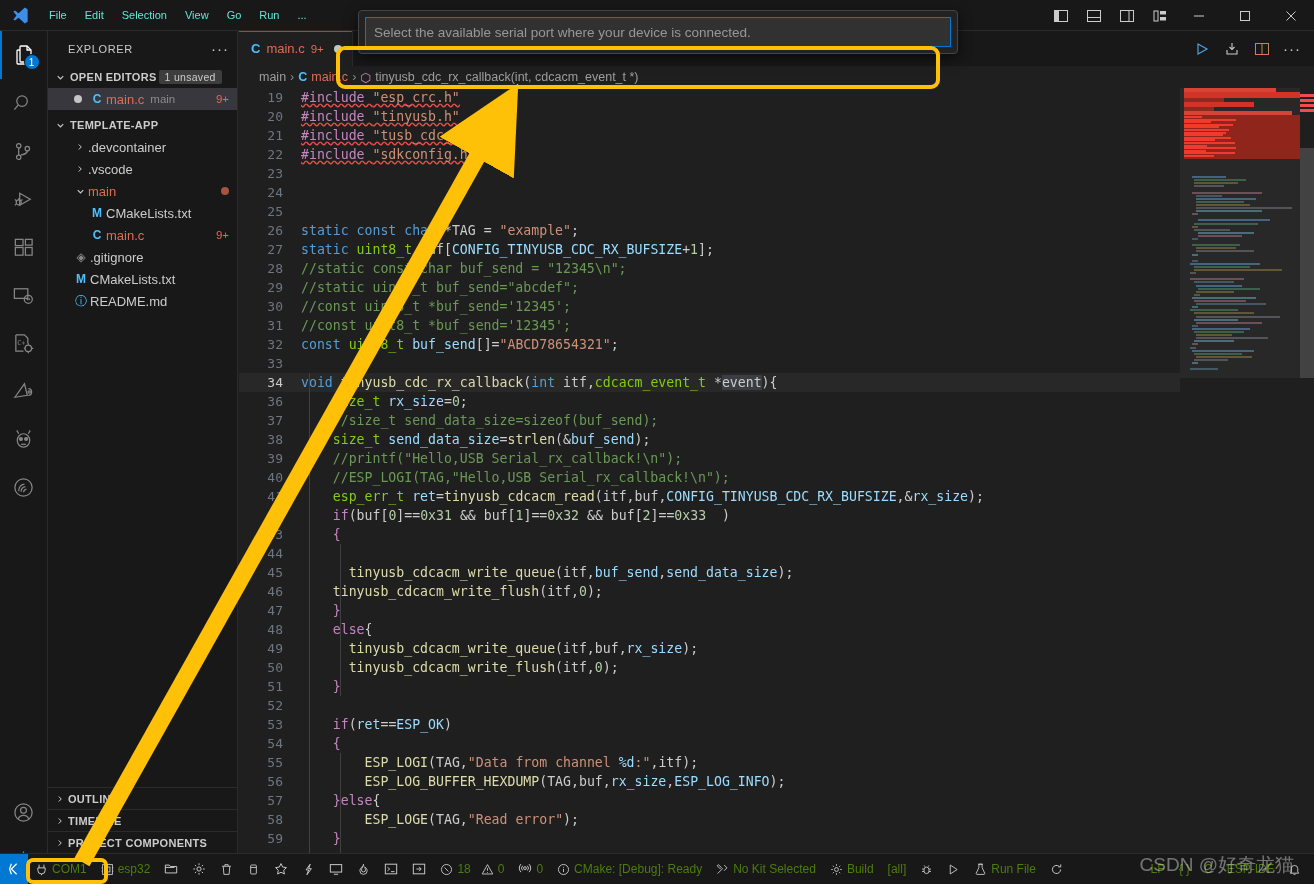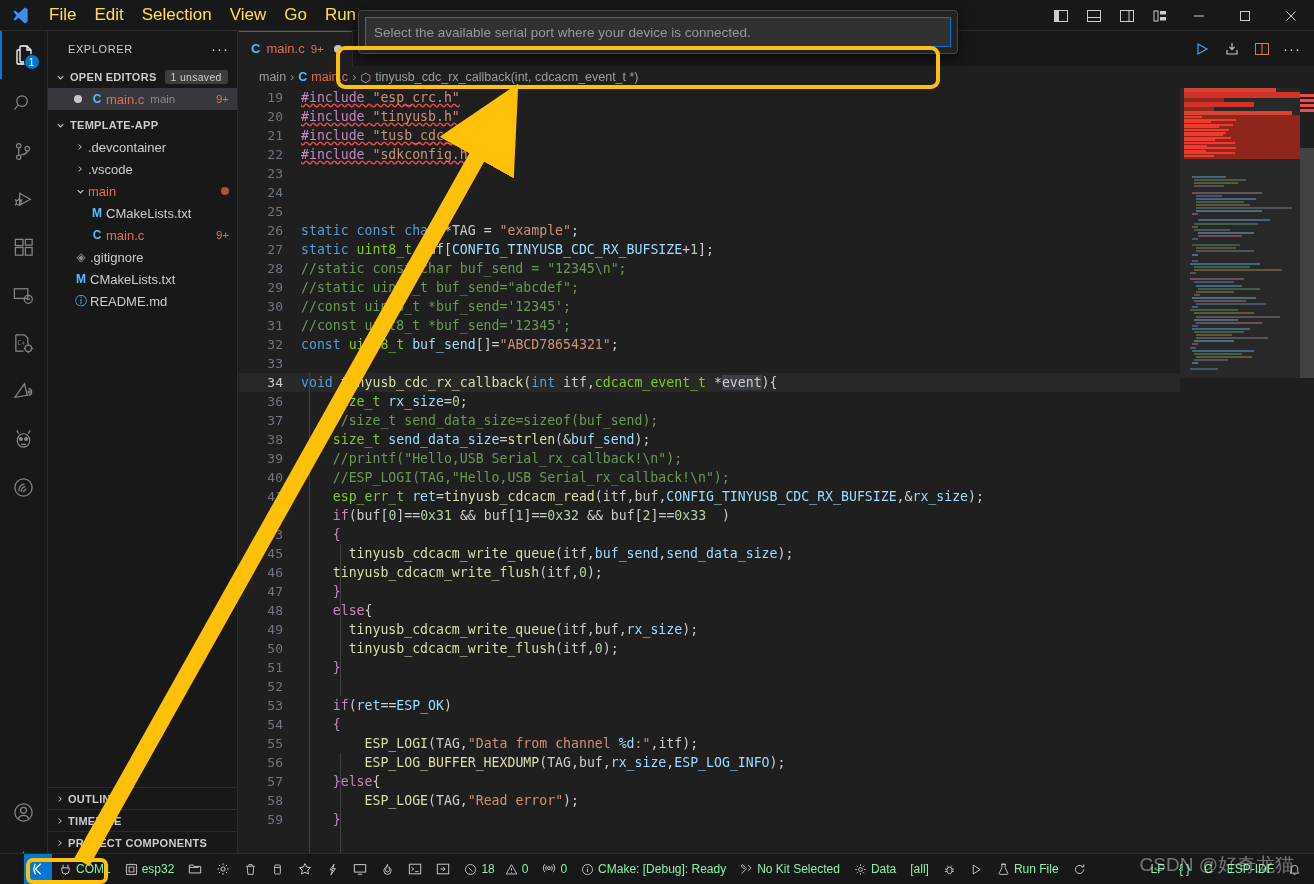--- a/index.html
+++ b/index.html
@@ -12,21 +12,21 @@
 
   
   #titlebar {
     position: absolute; left:0; top:0; width:1314px; height:31px;
     background:#181818; display:flex; align-items:center;
     border-bottom:1px solid #2b2b2b;
   }
   #vscode-logo { width:40px; display:flex; align-items:center; justify-content:center; }
   .menubar { display:flex; align-items:center; height:31px; }
   .menu-item {
-    padding:3px 9px; font-size:17px; color:#fde047; cursor:default;
+    padding:3px 9px; font-size:11px; color:#5eead4; cursor:default;
     line-height:18px;
   }
   #titlebar-right { position:absolute; right:0; top:0; height:31px; display:flex; align-items:center; }
   .layout-btn { width:33px; height:31px; display:flex; align-items:center; justify-content:center; cursor:default;}
   .win-btn { width:46px; height:31px; display:flex; align-items:center; justify-content:center; cursor:default;}
 
   
   #activitybar {
     position:absolute; left:0; top:31px; width:48px; height:853px;
     background:#181818; border-right:1px solid #2b2b2b;
@@ -60,21 +60,21 @@
   }
   #sb-title { font-size:11px; letter-spacing:.6px; color:#cccccc; font-weight:400; }
   .sb-section-head {
     height:22px; display:flex; align-items:center; gap:2px;
     font-size:11px; font-weight:bold; letter-spacing:.3px; color:#cccccc;
     padding-left:4px; cursor:default;
   }
   .chev { width:16px; display:inline-flex; align-items:center; justify-content:center; color:#cccccc; }
   .badge-unsaved {
     background:#3d3d3d; color:#ccc; font-size:10.5px; font-weight:normal;
-    padding:1px 6px; border-radius:2px; margin-left:6px;
+    padding:1px 6px; border-radius:2px; 
   }
   .tree-row {
     height:22px; display:flex; align-items:center; font-size:13px; cursor:default;
     padding-right:8px; white-space:nowrap;
   }
   .tree-row.selected { background:#37373d; }
   .ficon { width:18px; display:inline-flex; align-items:center; justify-content:center; font-size:12px; }
   .fname { color:#cccccc; }
   .fname.c { color:#e06c52; }
   .fsub { color:#8b8b8b; font-size:11.5px; margin-left:6px; }
@@ -179,21 +179,21 @@
   
   .hbox { position:absolute; border:4px solid #FFC107; border-radius:9px; z-index:60; pointer-events:none; }
   #hbox-qp { left:336px; top:46px; width:604px; height:43px; }
   #hbox-com { left:26px; top:858px; width:82px; height:26px; border-radius:7px; }
   #arrow-svg { position:absolute; left:0; top:0; width:1314px; height:884px; z-index:55; pointer-events:none; }
 
   
   #statusbar {
     position:absolute; left:0; bottom:0; width:1314px; height:31px;
     background:#181818; display:flex; align-items:center;
-    font-size:12px; color:#86efac; border-top:1px solid #2b2b2b; z-index:50;padding-left:24px;
+    font-size:12px; color:#4d7c0f; border-top:1px solid #2b2b2b; z-index:50;
   }
   #sb-remote {
     width:28px; height:31px; background:#0078d4; color:#fff;
     display:flex; align-items:center; justify-content:center; cursor:default;
   }
   .st-item {
     display:flex; align-items:center; gap:4px; padding:0 7px; height:31px; cursor:default;
     white-space:nowrap;
   }
   #statusbar-right { margin-left:auto; display:flex; align-items:center; padding-right:6px; }
@@ -531,20 +531,21 @@
           <div class="cl"><span class="ln">33</span><span class="ctext"></span></div>
           <div class="cl hl"><span class="ln cur">34</span><span class="ctext"><span class="k">void </span><span class="fn">tinyusb_cdc_rx_callback</span><span class="pl">(</span><span class="k">int </span><span class="pl">itf</span><span class="pl">,</span><span class="ty">cdcacm_event_t </span><span class="pl">*</span><span class="sel">event</span><span class="pl">)</span><span class="pl">{</span></span></div>
           <div class="cl"><span class="ln">36</span><span class="ctext"><span class="pl">    </span><span class="ty">size_t </span><span class="va">rx_size</span><span class="pl">=</span><span class="nu">0</span><span class="pl">;</span></span></div>
           <div class="cl"><span class="ln">37</span><span class="ctext"><span class="pl">    </span><span class="cm">//size_t send_data_size=sizeof(buf_send);</span></span></div>
           <div class="cl"><span class="ln">38</span><span class="ctext"><span class="pl">    </span><span class="ty">size_t </span><span class="va">send_data_size</span><span class="pl">=</span><span class="fn">strlen</span><span class="pl">(</span><span class="pl">&amp;</span><span class="va">buf_send</span><span class="pl">)</span><span class="pl">;</span></span></div>
           <div class="cl"><span class="ln">39</span><span class="ctext"><span class="pl">    </span><span class="cm">//printf("Hello,USB Serial_rx_callback!\n");</span></span></div>
           <div class="cl"><span class="ln">40</span><span class="ctext"><span class="pl">    </span><span class="cm">//ESP_LOGI(TAG,"Hello,USB Serial_rx_callback!\n");</span></span></div>
           <div class="cl"><span class="ln">41</span><span class="ctext"><span class="pl">    </span><span class="ty">esp_err_t </span><span class="va">ret</span><span class="pl">=</span><span class="fn">tinyusb_cdcacm_read</span><span class="pl">(</span><span class="pl">itf</span><span class="pl">,</span><span class="pl">buf</span><span class="pl">,</span><span class="va">CONFIG_TINYUSB_CDC_RX_BUFSIZE</span><span class="pl">,</span><span class="pl">&amp;</span><span class="va">rx_size</span><span class="pl">)</span><span class="pl">;</span></span></div>
           <div class="cl"><span class="ln">42</span><span class="ctext"><span class="pl">    </span><span class="kc">if</span><span class="pl">(</span><span class="pl">buf</span><span class="pl">[</span><span class="nu">0</span><span class="pl">]==</span><span class="nu">0x31</span><span class="pl"> &amp;&amp; </span><span class="pl">buf</span><span class="pl">[</span><span class="nu">1</span><span class="pl">]==</span><span class="nu">0x32</span><span class="pl"> &amp;&amp; </span><span class="pl">buf</span><span class="pl">[</span><span class="nu">2</span><span class="pl">]==</span><span class="nu">0x33</span><span class="pl">  )</span></span></div>
           <div class="cl"><span class="ln">43</span><span class="ctext"><span class="pl">    </span><span class="mc">{</span></span></div>
+          <div class="cl"><span class="ln">44</span><span class="ctext"></span></div>
           <div class="cl"><span class="ln">45</span><span class="ctext"><span class="pl">      </span><span class="fn">tinyusb_cdcacm_write_queue</span><span class="pl">(</span><span class="pl">itf</span><span class="pl">,</span><span class="va">buf_send</span><span class="pl">,</span><span class="va">send_data_size</span><span class="pl">)</span><span class="pl">;</span></span></div>
           <div class="cl"><span class="ln">46</span><span class="ctext"><span class="pl">    </span><span class="fn">tinyusb_cdcacm_write_flush</span><span class="pl">(</span><span class="pl">itf</span><span class="pl">,</span><span class="nu">0</span><span class="pl">)</span><span class="pl">;</span></span></div>
           <div class="cl"><span class="ln">47</span><span class="ctext"><span class="pl">    </span><span class="mc">}</span></span></div>
           <div class="cl"><span class="ln">48</span><span class="ctext"><span class="pl">    </span><span class="kc">else</span><span class="pl">{</span></span></div>
           <div class="cl"><span class="ln">49</span><span class="ctext"><span class="pl">      </span><span class="fn">tinyusb_cdcacm_write_queue</span><span class="pl">(</span><span class="pl">itf</span><span class="pl">,</span><span class="pl">buf</span><span class="pl">,</span><span class="va">rx_size</span><span class="pl">)</span><span class="pl">;</span></span></div>
           <div class="cl"><span class="ln">50</span><span class="ctext"><span class="pl">      </span><span class="fn">tinyusb_cdcacm_write_flush</span><span class="pl">(</span><span class="pl">itf</span><span class="pl">,</span><span class="nu">0</span><span class="pl">)</span><span class="pl">;</span></span></div>
           <div class="cl"><span class="ln">51</span><span class="ctext"><span class="pl">    </span><span class="mc">}</span></span></div>
           <div class="cl"><span class="ln">52</span><span class="ctext"></span></div>
           <div class="cl"><span class="ln">53</span><span class="ctext"><span class="pl">    </span><span class="kc">if</span><span class="pl">(</span><span class="va">ret</span><span class="pl">==</span><span class="va">ESP_OK</span><span class="pl">)</span></span></div>
           <div class="cl"><span class="ln">54</span><span class="ctext"><span class="pl">    </span><span class="mc">{</span></span></div>
@@ -780,21 +781,21 @@
           <path d="M2 13l6.5-6.5M3 2l3.5 3.5L5 7 1.5 3.5z"></path>
           <path d="M10 2.5 13.5 6 10 9.5"></path>
         </svg>
       <span>No Kit Selected</span>
     </div>
     <div class="st-item">
       <svg width="13" height="13" viewBox="0 0 16 16" fill="none" stroke="#ccc" stroke-width="1.1">
           <circle cx="8" cy="8" r="2.4"></circle>
           <path d="M8 1.5v2M8 12.5v2M1.5 8h2M12.5 8h2M3.4 3.4l1.4 1.4M11.2 11.2l1.4 1.4M12.6 3.4l-1.4 1.4M4.8 11.2l-1.4 1.4"></path>
         </svg>
-      <span>Data</span>
+      <span>Build</span>
     </div>
     <div class="st-item">
       <span>[all]</span>
     </div>
     <div class="st-item">
       <svg width="13" height="13" viewBox="0 0 16 16" fill="none" stroke="#ccc" stroke-width="1.1">
           <rect x="5" y="5" width="6" height="8" rx="3"></rect>
           <path d="M5 7.5H2.5M11 7.5h2.5M5 10.5H2.5M11 10.5h2.5M6 4.5 5 3M10 4.5 11 3"></path>
         </svg>
     </div>

